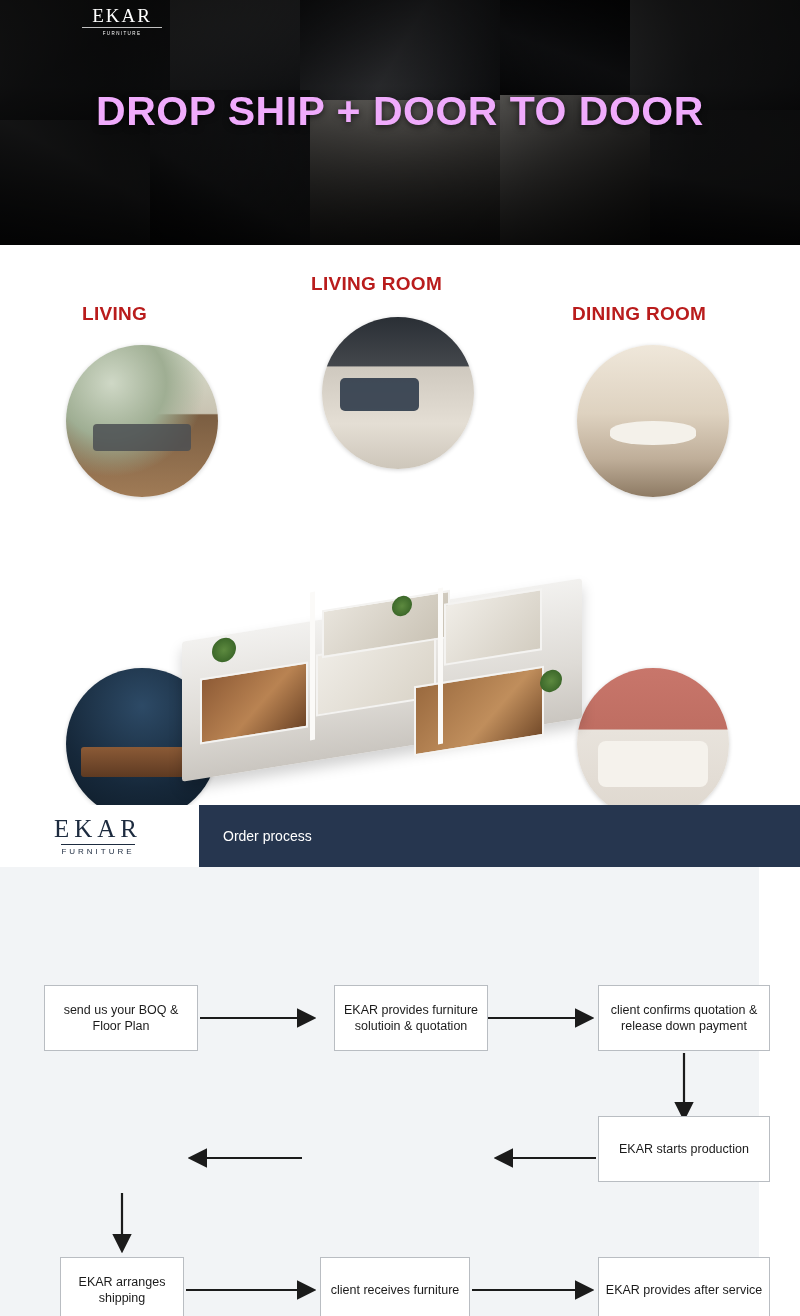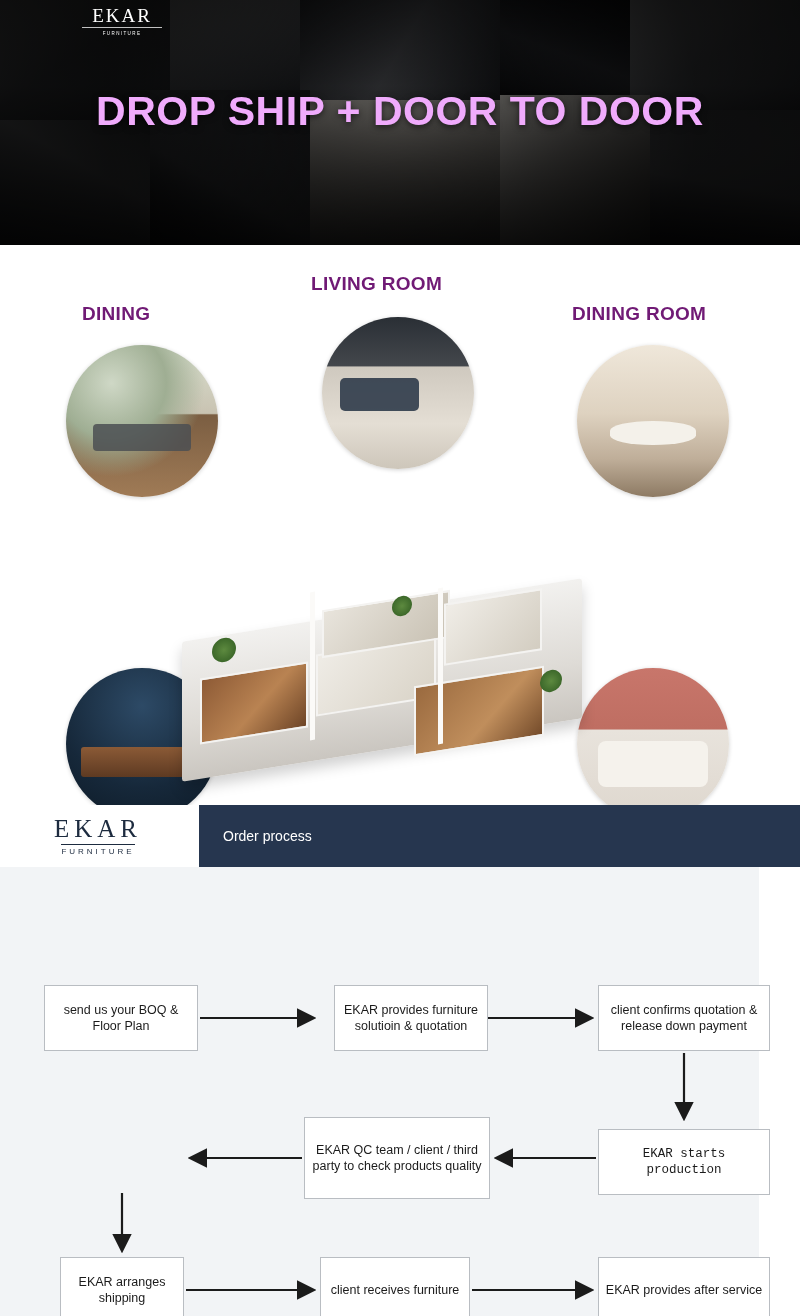--- a/index.html
+++ b/index.html
@@ -92,21 +92,21 @@
   .circle {
     position: absolute;
     border-radius: 50%;
     overflow: hidden;
     box-shadow: 0 1px 4px rgba(0,0,0,.18);
   }
   .room-label {
     position: absolute;
     font-size: 19px;
     font-weight: bold;
-    color: #701a75;
+    color: #b91c1c;
     letter-spacing: .3px;
     white-space: nowrap;
   }
 
   
   .c-outdoor { left: 66px; top: 100px; width: 152px; height: 152px;
     background:
       radial-gradient(circle at 30% 25%, #cfd8c6 0%, #9fae93 35%, transparent 60%),
       linear-gradient(to bottom, #d9e0cf 0%, #c9c3b2 45%, #7b5e42 46%, #a07b56 100%);
   }
@@ -264,21 +264,21 @@
     justify-content: center;
     text-align: center;
     font-size: 12.5px;
     line-height: 16px;
     color: #1b1b1b;
     padding: 4px 6px;
   }
   .n1 { left: 44px;  top: 118px; width: 154px; height: 66px; }
   .n2 { left: 334px; top: 118px; width: 154px; height: 66px; }
   .n3 { left: 598px; top: 118px; width: 172px; height: 66px; }
-  .n4 { left: 598px; top: 262px; width: 172px; height: 66px; font-family: Liberation Mono, monospace; }
+  .n4 { left: 598px; top: 249px; width: 172px; height: 66px; }
   .n5 { left: 304px; top: 250px; width: 186px; height: 82px; }
   .n6 { left: 60px;  top: 258px; width: 124px; height: 66px; }
   .n7 { left: 60px;  top: 390px; width: 124px; height: 66px; }
   .n8 { left: 320px; top: 390px; width: 150px; height: 66px; }
   .n9 { left: 598px; top: 390px; width: 172px; height: 66px; }
 </style>
 </head>
 <body>
 
 <div class="hero">
@@ -297,21 +297,21 @@
   <div class="hero-logo">
     <div class="mark">EKAR</div>
     <div class="sub">FURNITURE</div>
   </div>
 
   <div class="hero-title">DROP SHIP + DOOR TO DOOR</div>
 </div>
 
 <div class="showcase">
 
-  <div class="room-label l-outdoor">DINING</div>
+  <div class="room-label l-outdoor">LIVING</div>
   <div class="circle c-outdoor"></div>
 
   <div class="room-label l-living">LIVING ROOM</div>
   <div class="circle c-living"></div>
 
   <div class="room-label l-dining">DINING ROOM</div>
   <div class="circle c-dining"></div>
 
   <div class="room-label l-office">OFFICE HOME</div>
   <div class="circle c-office"></div>
@@ -363,17 +363,16 @@
 
     <line x1="186" y1="423" x2="312" y2="423" stroke="#1b1b1b" stroke-width="2.2" marker-end="url(#ah)"></line>
 
     <line x1="472" y1="423" x2="590" y2="423" stroke="#1b1b1b" stroke-width="2.2" marker-end="url(#ah)"></line>
   </svg>
 
   <div class="node n1">send us your BOQ &amp; Floor Plan</div>
   <div class="node n2">EKAR provides furniture solutioin &amp; quotation</div>
   <div class="node n3">client confirms quotation &amp; release down payment</div>
   <div class="node n4">EKAR starts production</div>
-  <div class="node n5">EKAR QC team / client / third party to check products quality</div>
   <div class="node n7">EKAR arranges shipping</div>
   <div class="node n8">client receives furniture</div>
   <div class="node n9">EKAR provides after service</div>
 </div>
 
 </body></html>

